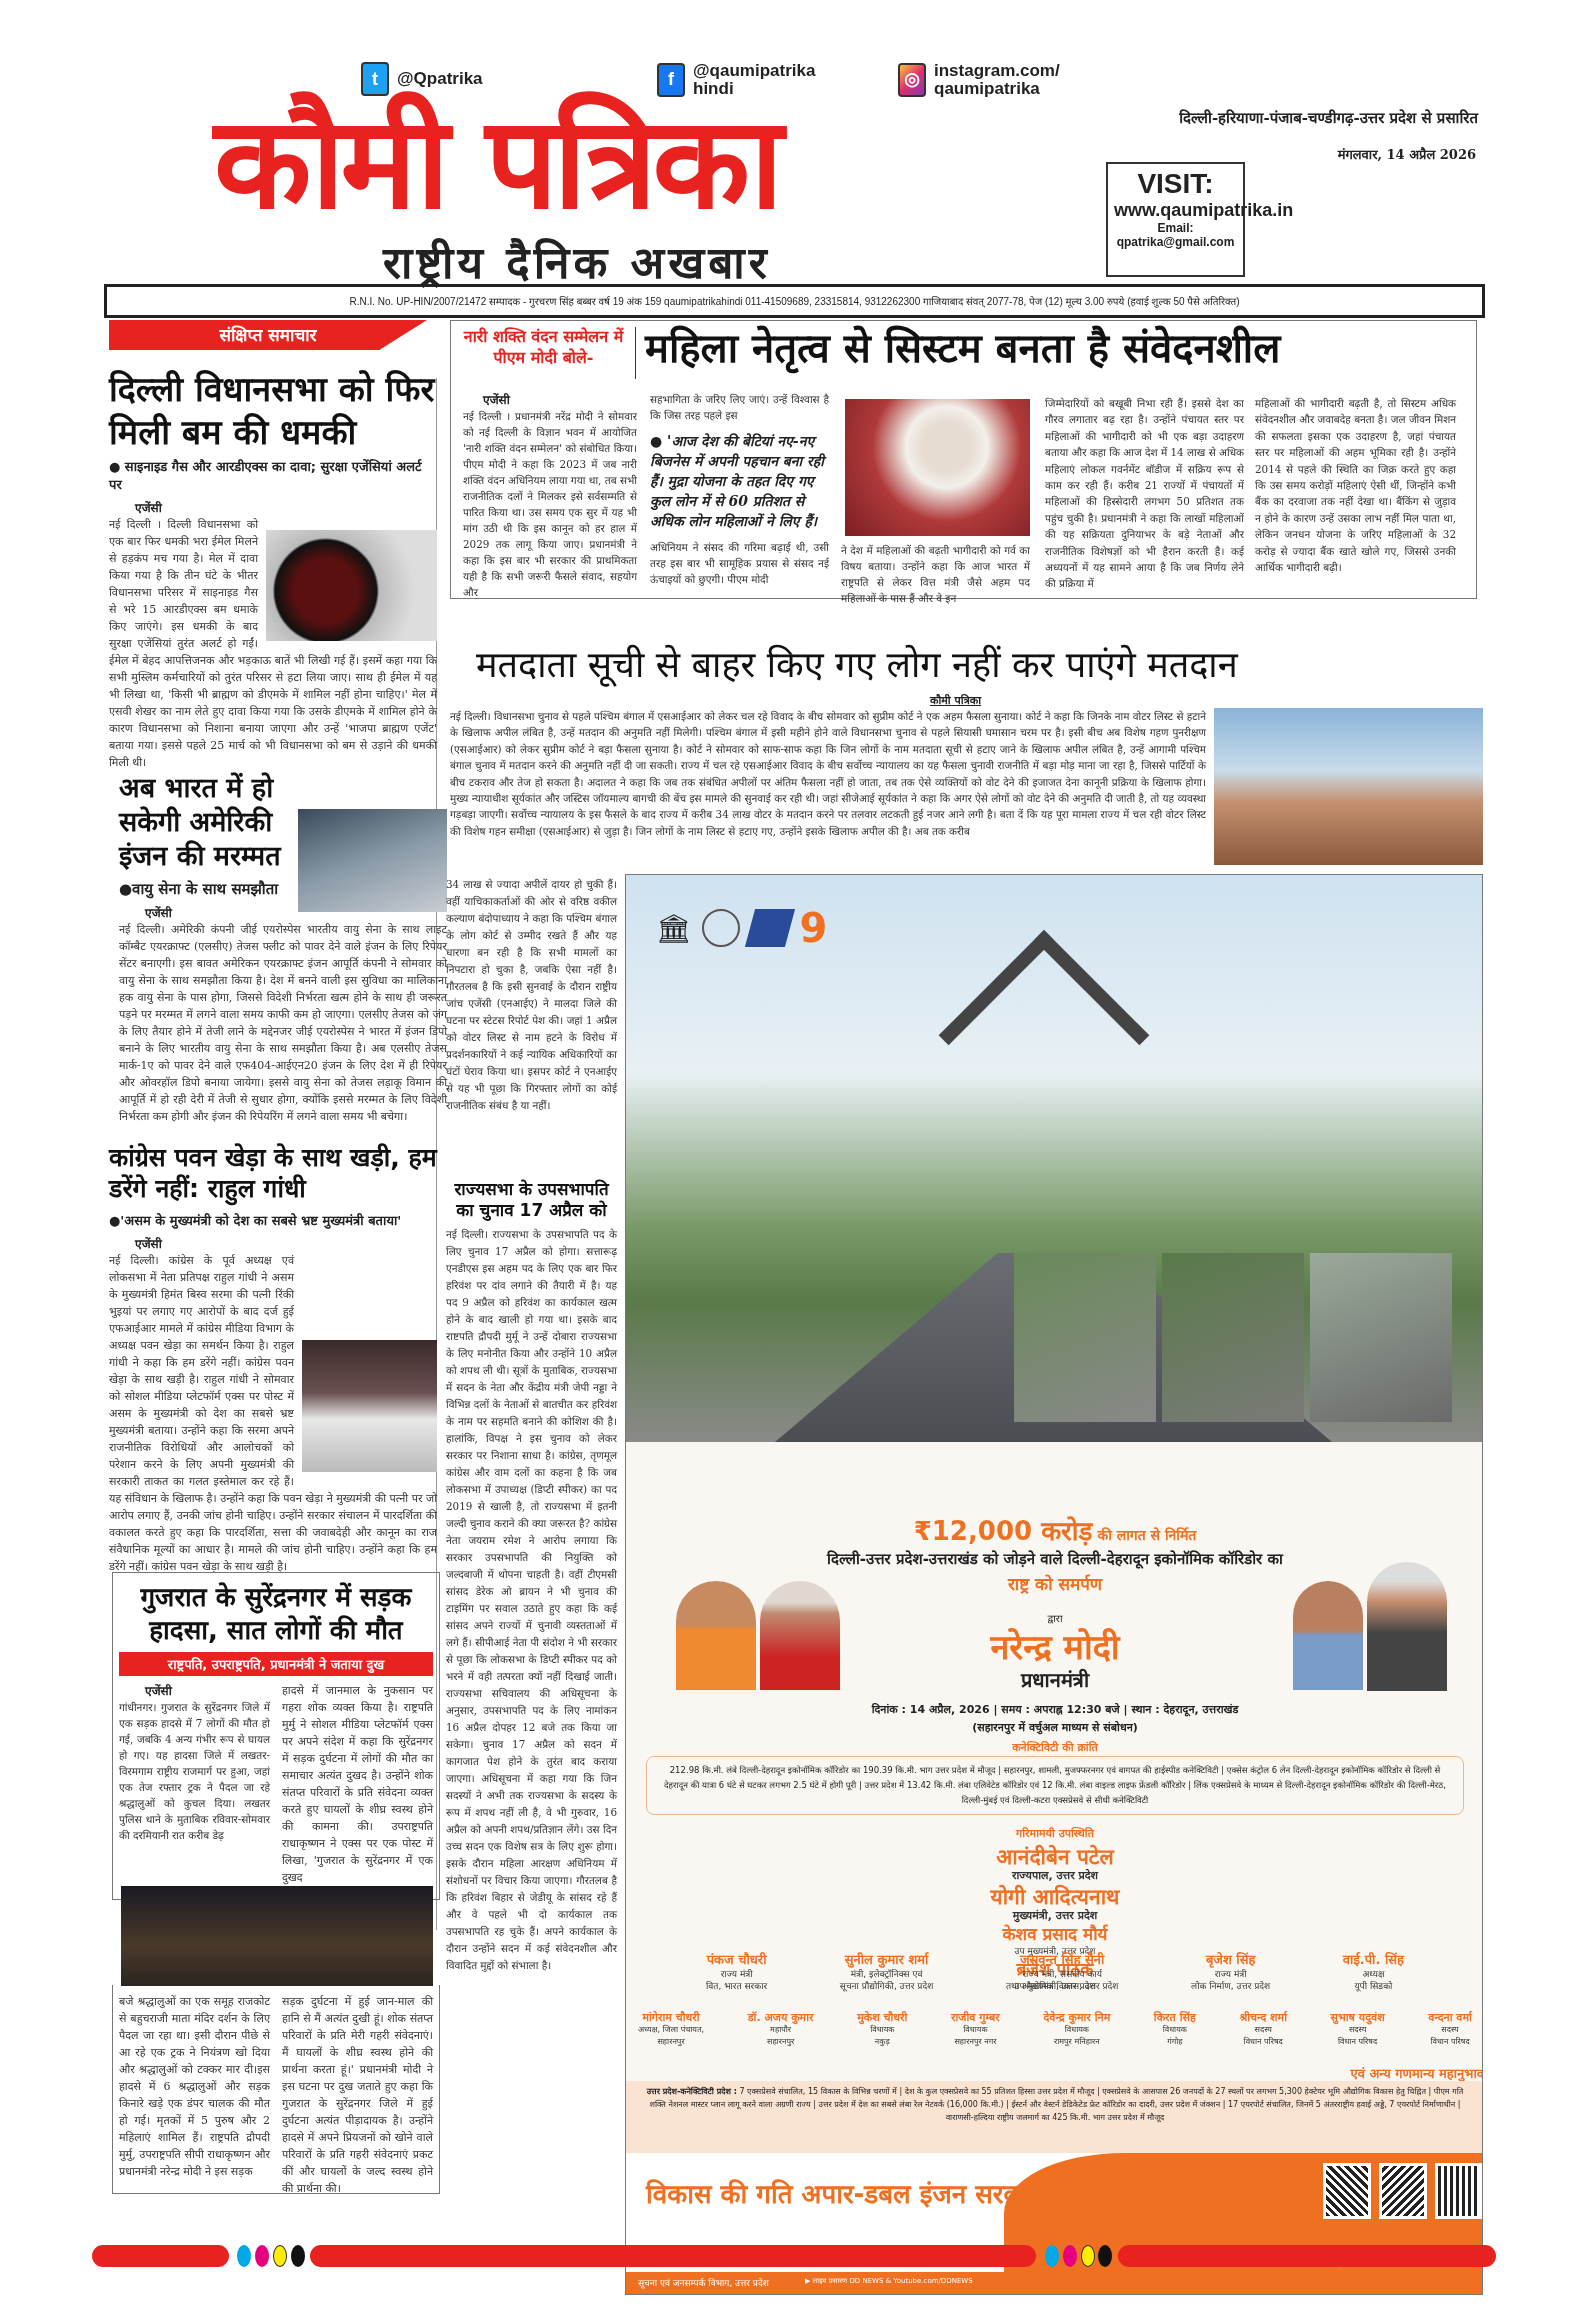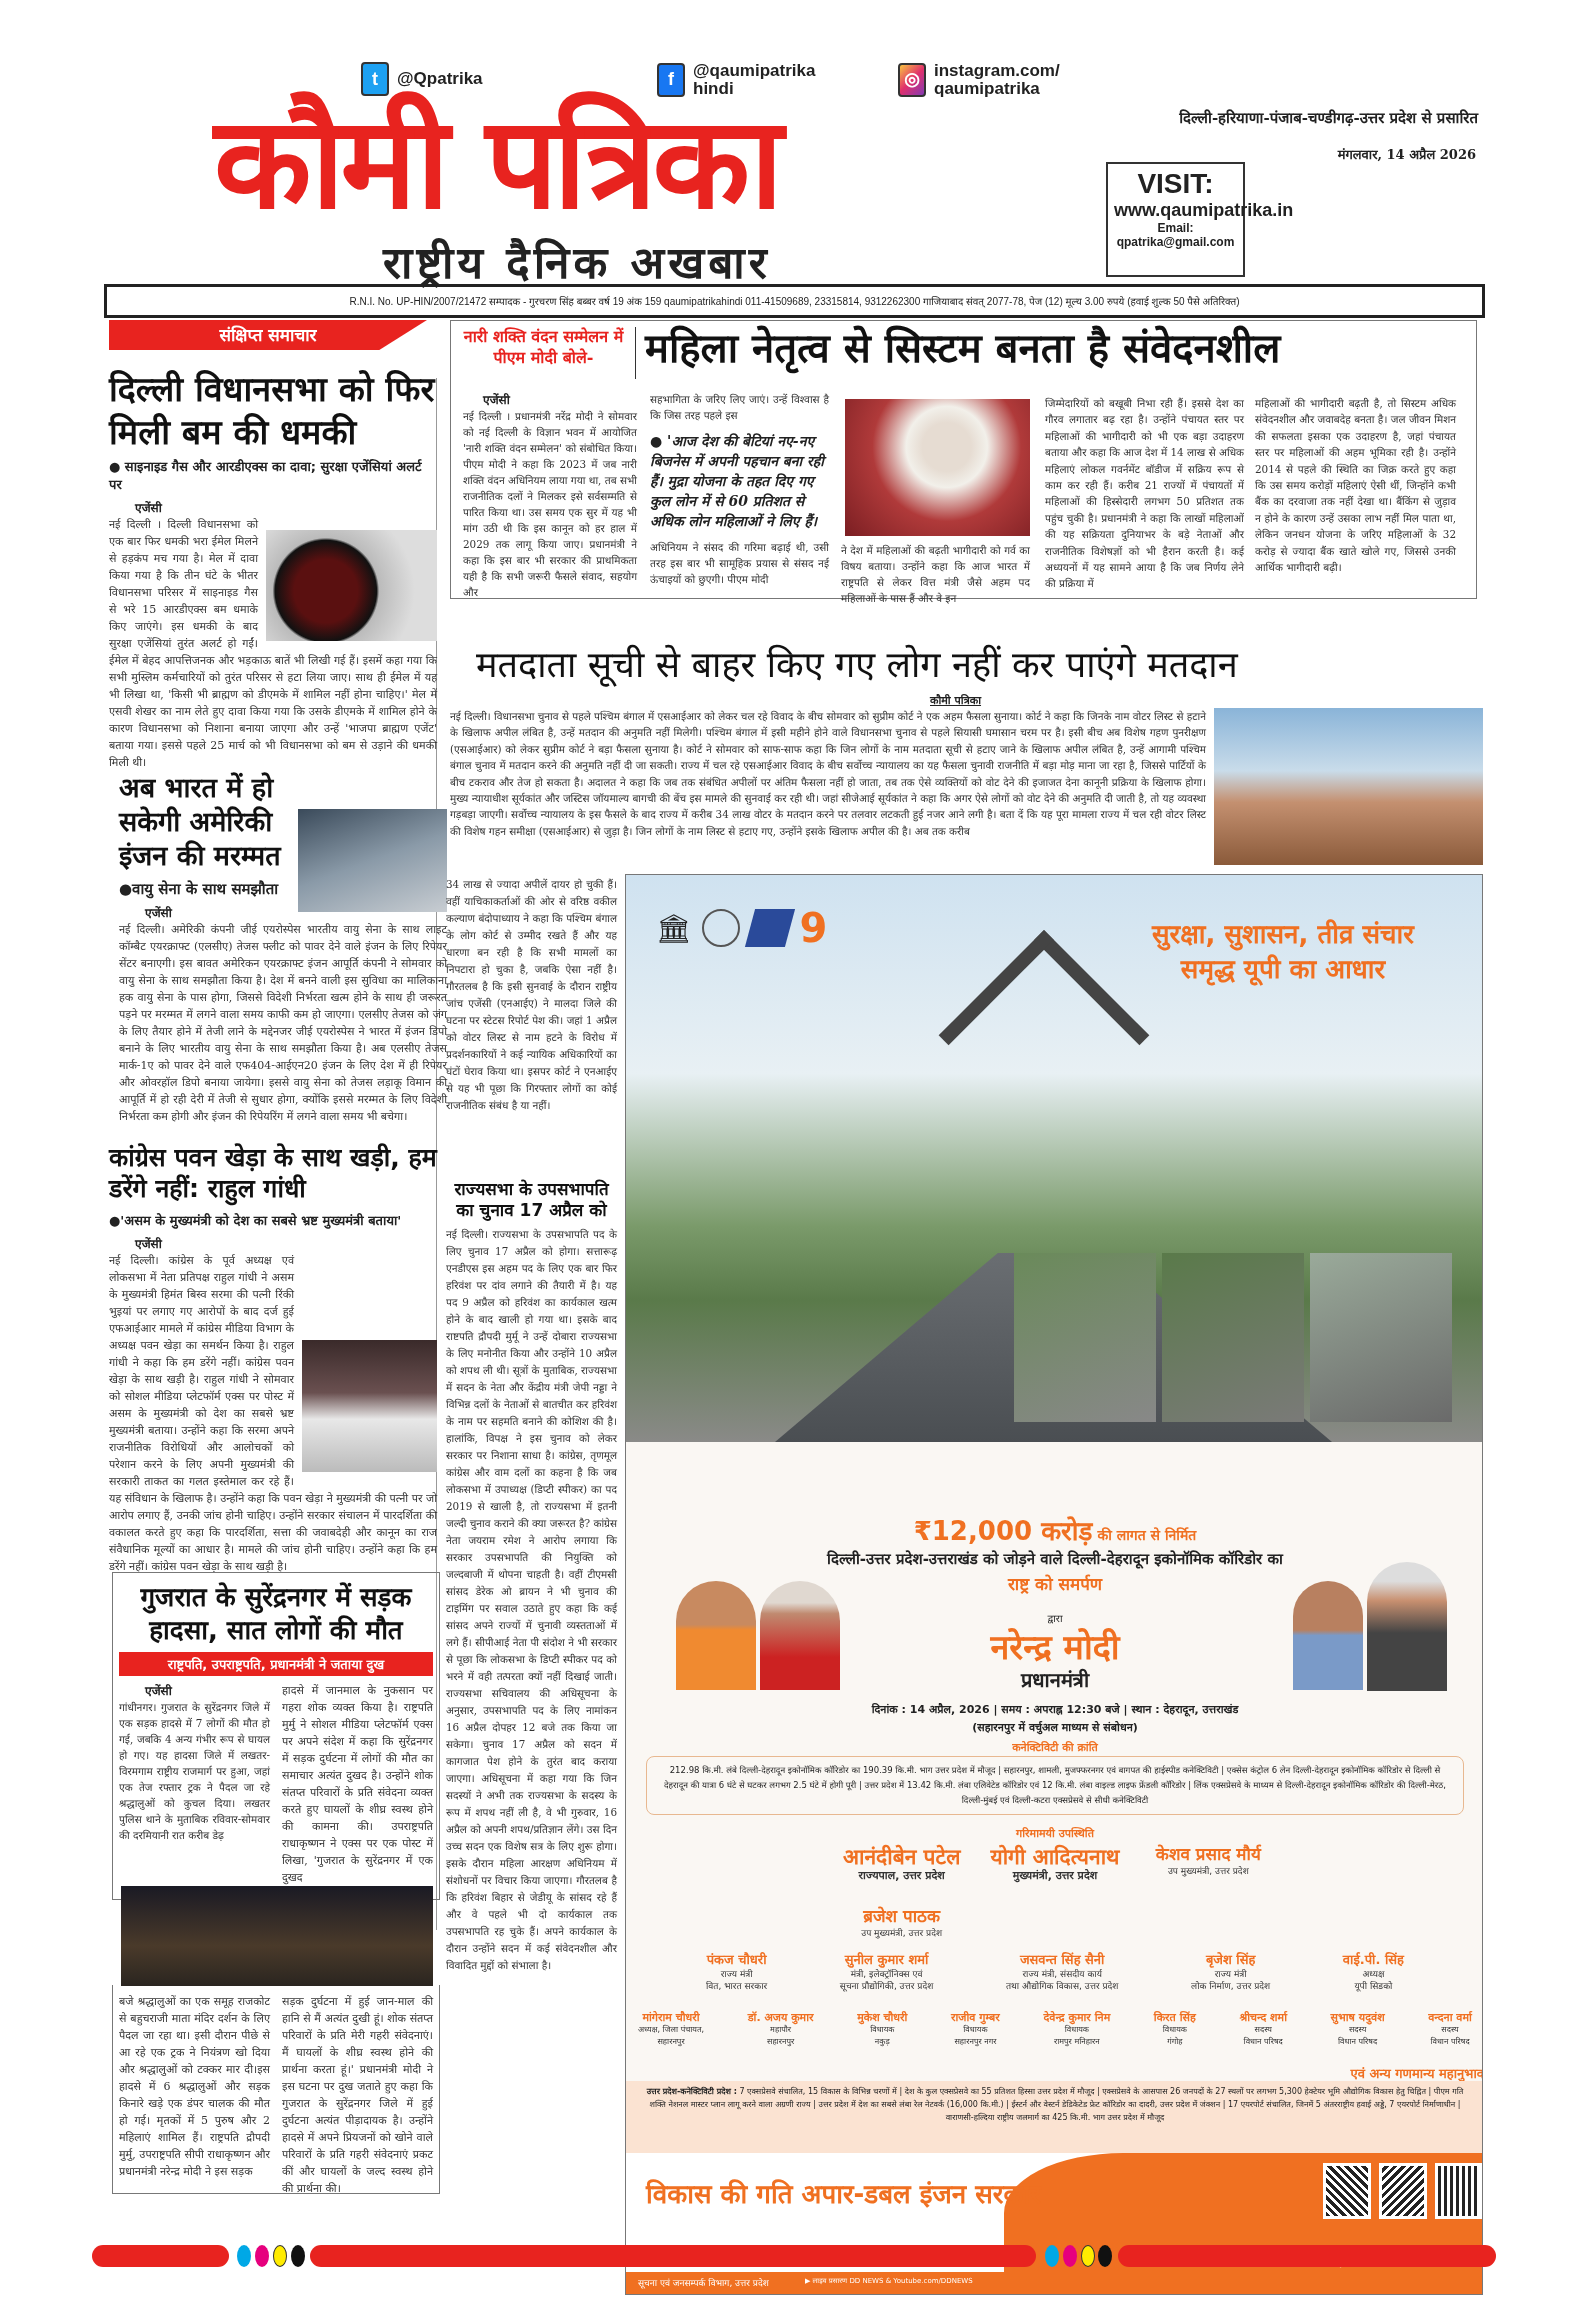--- a/index.html
+++ b/index.html
@@ -135,24 +135,20 @@
 <div class="abs box" style="left:625px;top:874px;width:858px;height:1421px;overflow:hidden;background:#faf7f3">
 
   <div class="abs" style="left:0;top:0;width:858px;height:567px;background:linear-gradient(180deg,#cfe2f0 0%,#e8f0f4 35%,#7a9a6a 62%,#5a7a4a 75%,#8a8a88 100%)">
     <div class="abs" style="left:30px;top:30px;display:flex;gap:10px;align-items:center">
       <span style="font-size:28px">🏛</span>
       <span style="width:38px;height:38px;border-radius:50%;border:2px solid #555;display:inline-block"></span>
       <span style="width:40px;height:38px;background:#2a4a9a;display:inline-block;transform:skewX(-15deg)"></span>
       <span style="font-size:40px;font-weight:bold;color:#f07021">9</span>
     </div>
     <div class="abs" style="left:328px;top:35px;width:169px;height:219px;border-left:14px solid #444;border-top:14px solid #444;transform:rotate(45deg);transform-origin:top left;left:418px;top:55px;width:149px;height:149px"></div>
-    <div class="abs name" style="left:468px;top:42px;font-size:26px;text-align:center;width:378px;line-height:1.35">
-      <div>सुरक्षा, सुशासन, तीव्र संचार</div>
-      <div>समृद्ध यूपी का आधार</div>
-    </div>
     <div class="abs" style="left:149px;top:378px;width:557px;height:189px;background:linear-gradient(180deg,#6a6e72,#4a4e52);clip-path:polygon(40% 0,60% 0,100% 100%,0 100%)"></div>
     <div class="abs" style="left:388px;top:378px;width:438px;height:169px;display:flex;gap:6px">
       <div style="flex:1;background:linear-gradient(160deg,#6a8a5a,#888)"></div>
       <div style="flex:1;background:linear-gradient(160deg,#5a7a4a,#7a7a78)"></div>
       <div style="flex:1;background:linear-gradient(160deg,#9aaa9a,#6a6a6a)"></div>
     </div>
   </div>
 
   <div class="abs" style="left:0;top:637px;width:858px;text-align:center">
     <span class="name" style="font-size:26px">₹12,000 करोड़</span>
@@ -167,21 +163,21 @@
   <div class="abs" style="left:741px;top:687px;width:80px;height:129px;border-radius:40px 40px 0 0;background:linear-gradient(180deg,#ddd 15%,#c89070 30%,#444 55%)"></div>
   <div class="abs" style="left:0;top:736px;width:858px;text-align:center;font-family:'DejaVu Sans',sans-serif;font-size:10px">द्वारा</div>
   <div class="abs name" style="left:0;top:748px;width:858px;text-align:center;font-size:34px">नरेन्द्र मोदी</div>
   <div class="abs" style="left:0;top:791px;width:858px;text-align:center;font-family:'DejaVu Sans',sans-serif;font-weight:bold;font-size:20px">प्रधानमंत्री</div>
   <div class="abs" style="left:0;top:826px;width:858px;text-align:center;font-family:'DejaVu Sans',sans-serif;font-weight:bold;font-size:11px">दिनांक : 14 अप्रैल, 2026 | समय : अपराह्न 12:30 बजे | स्थान : देहरादून, उत्तराखंड</div>
   <div class="abs" style="left:0;top:844px;width:858px;text-align:center;font-family:'DejaVu Sans',sans-serif;font-weight:bold;font-size:11px">(सहारनपुर में वर्चुअल माध्यम से संबोधन)</div>
   <div class="abs name" style="left:0;top:864px;width:858px;text-align:center;font-size:11px">कनेक्टिविटी की क्रांति</div>
   <div class="abs" style="left:20px;top:881px;width:818px;border:1px solid #e8b890;border-radius:8px;padding:6px 10px;text-align:center;font-family:'DejaVu Sans',sans-serif;font-size:8.5px;line-height:15px">212.98 कि.मी. लंबे दिल्ली-देहरादून इकोनॉमिक कॉरिडोर का 190.39 कि.मी. भाग उत्तर प्रदेश में मौजूद | सहारनपुर, शामली, मुजफ्फरनगर एवं बागपत की हाईस्पीड कनेक्टिविटी | एक्सेस कंट्रोल 6 लेन दिल्ली-देहरादून इकोनॉमिक कॉरिडोर से दिल्ली से देहरादून की यात्रा 6 घंटे से घटकर लगभग 2.5 घंटे में होगी पूरी | उत्तर प्रदेश में 13.42 कि.मी. लंबा एलिवेटेड कॉरिडोर एवं 12 कि.मी. लंबा वाइल्ड लाइफ फ्रेंडली कॉरिडोर | लिंक एक्सप्रेसवे के माध्यम से दिल्ली-देहरादून इकोनॉमिक कॉरिडोर की दिल्ली-मेरठ, दिल्ली-मुंबई एवं दिल्ली-कटरा एक्सप्रेसवे से सीधी कनेक्टिविटी</div>
   <div class="abs name" style="left:0;top:950px;width:858px;text-align:center;font-size:11px">गरिमामयी उपस्थिति</div>
 
-  <div class="abs" style="left:199px;top:967px;width:460px;display:grid;grid-template-columns:1fr 1fr 1fr;row-gap:22px;text-align:center">
+  <div class="abs" style="left:199px;top:967px;width:460px;display:grid;grid-template-columns:1fr;row-gap:0;text-align:center">
     <div>
         <div class="name" style="font-size:21px">आनंदीबेन पटेल</div>
         <div class="role" style="font-size:11px;font-weight:bold">राज्यपाल, उत्तर प्रदेश</div>
       </div>
     <div>
         <div class="name" style="font-size:21px">योगी आदित्यनाथ</div>
         <div class="role" style="font-size:11px;font-weight:bold">मुख्यमंत्री, उत्तर प्रदेश</div>
       </div>
     <div>
         <div class="name" style="font-size:17px">केशव प्रसाद मौर्य</div>

